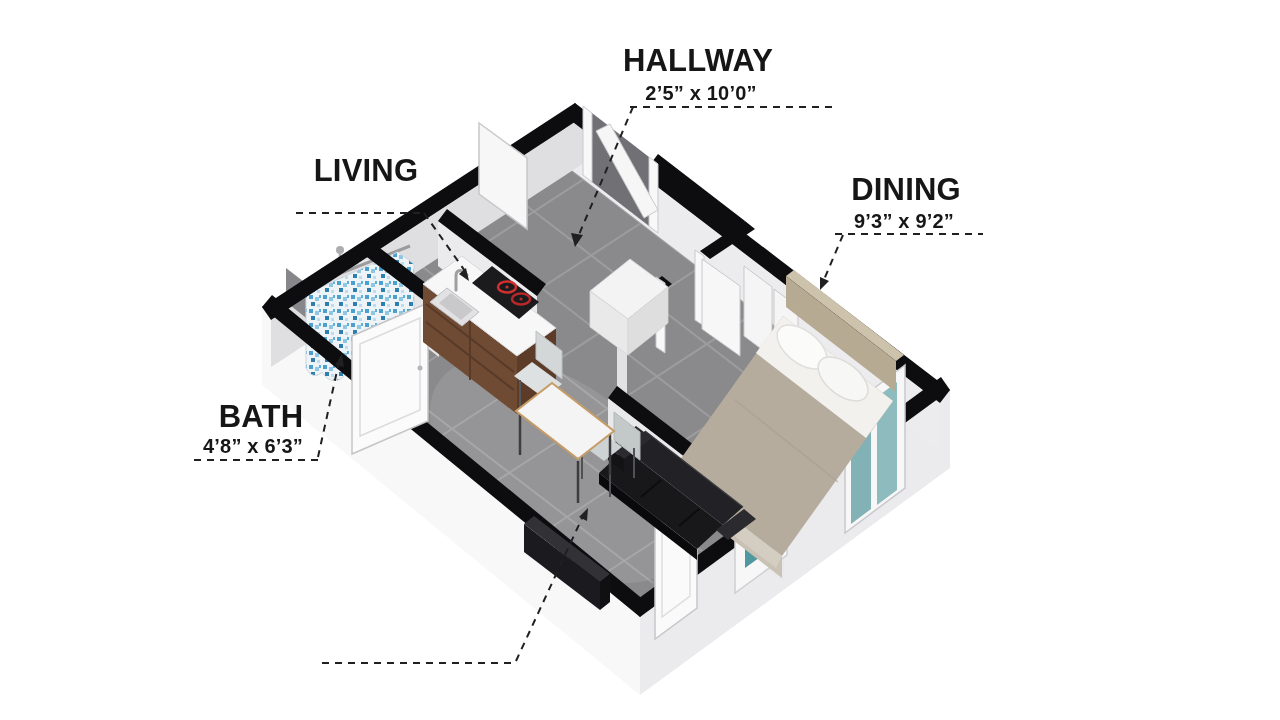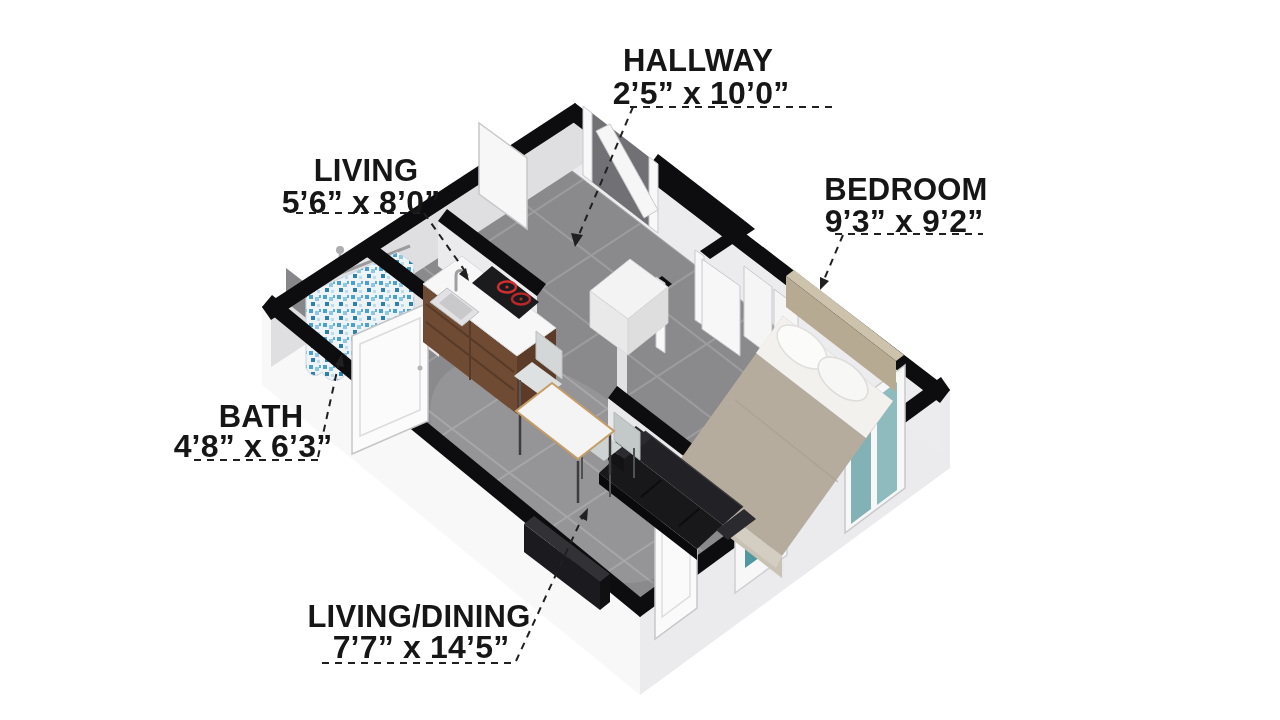--- a/index.html
+++ b/index.html
@@ -6,21 +6,21 @@
   body{width:1280px;height:720px;position:relative;overflow:hidden;
        font-family:"Liberation Sans", sans-serif;}
   #stage{position:absolute;inset:0;}
   svg{position:absolute;left:0;top:0;}
   .labels{position:absolute;inset:0;pointer-events:none;}
   .room-name,.room-dims{
     position:absolute;transform:translate(-50%,-50%);
     white-space:nowrap;color:#161616;font-weight:600;letter-spacing:0.2px;
   }
   .room-name{font-size:31px;}
-  .room-dims{font-size:32px;}
+  .room-dims{font-size:20px;}
 </style>
 </head>
 <body>
 
 <div id="stage">
 <svg width="1280" height="720" viewBox="0 0 1280 720">
   <defs>
     <pattern id="mosaic" width="14" height="14" patternUnits="userSpaceOnUse">
       <rect width="14" height="14" fill="#edf3f7"></rect>
       <rect x="1" y="1" width="4" height="4" fill="#4d9fcd"></rect>
@@ -237,25 +237,22 @@
     <polygon points="342,354 335,365 344,367"></polygon>
     <polygon points="588,508 579,517 587,521"></polygon>
   </g>
 </svg>
 
 <div class="labels">
   <div class="room-name" style="left:698px;top:61px">HALLWAY</div>
   <div class="room-dims" style="left:701px;top:93px">2’5” x 10’0”</div>
 
   <div class="room-name" style="left:366px;top:171px">LIVING</div>
-  <div class="room-dims" style="left:361px;top:202px">5’6” x 8’0”</div>
-
-  <div class="room-name" style="left:906px;top:190px">BEDROOM</div>
+
+  <div class="room-name" style="left:906px;top:190px">DINING</div>
   <div class="room-dims" style="left:904px;top:221px">9’3” x 9’2”</div>
 
   <div class="room-name" style="left:261px;top:417px">BATH</div>
   <div class="room-dims" style="left:253px;top:446px">4’8” x 6’3”</div>
 
-  <div class="room-name" style="left:419px;top:617px">LIVING/DINING</div>
-  <div class="room-dims" style="left:421px;top:647px">7’7” x 14’5”</div>
 
 </div>
 </div>
 
 </body></html>

